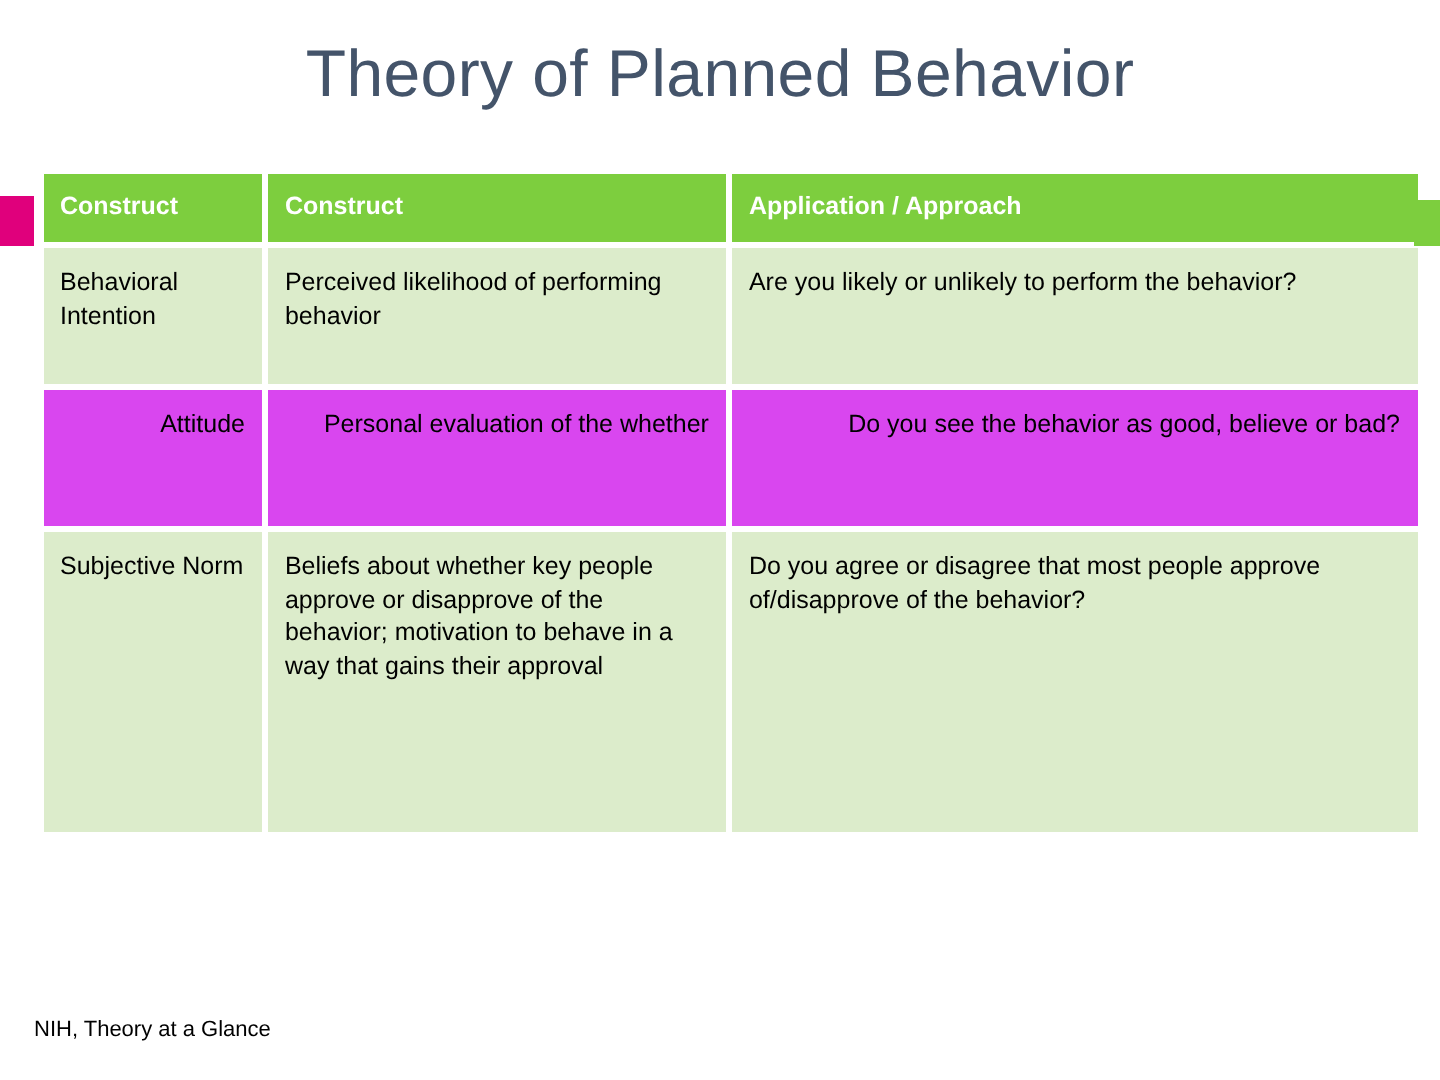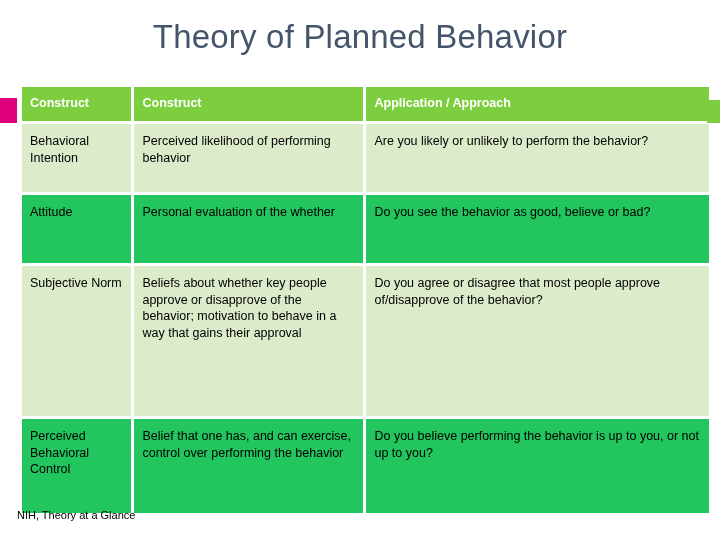--- a/index.html
+++ b/index.html
@@ -77,21 +77,21 @@
     padding-bottom: 9px;
   }
 
   .tpb-table tbody td {
     color: #000000;
     font-size: 12.5px;
     line-height: 16.5px;
     font-weight: normal;
   }
   tr.band-a td { background: #dceccb; }
-  tr.band-b td { background: #22c55e; }
+  tr.band-b td { background: #d946ef; text-align: right; }
 
   tr.row-h1 td { height: 50px; margin-top: 24px; }
   tr.row-h2 td { height: 50px; }
   tr.row-h3 td { height: 132px; }
   tr.row-h4 td { height: 76px; }
 
   
   .source-note {
     position: absolute;
     left: 17px;
@@ -132,21 +132,16 @@
     <tr class="band-b row-h2">
       <td>Attitude</td>
       <td>Personal evaluation of the whether</td>
       <td>Do you see the behavior as good, believe or bad?</td>
     </tr>
     <tr class="band-a row-h3">
       <td>Subjective Norm</td>
       <td>Beliefs about whether key people approve or disapprove of the behavior; motivation to behave in a way that gains their approval</td>
       <td>Do you agree or disagree that most people approve of/disapprove of the behavior?</td>
     </tr>
-    <tr class="band-b row-h4">
-      <td>Perceived Behavioral Control</td>
-      <td>Belief that one has, and can exercise, control over performing the behavior</td>
-      <td>Do you believe performing the behavior is up to you, or not up to you?</td>
-    </tr>
   </tbody>
 </table>
 
 <div class="source-note">NIH, Theory at a Glance</div>
 
 </body></html>

